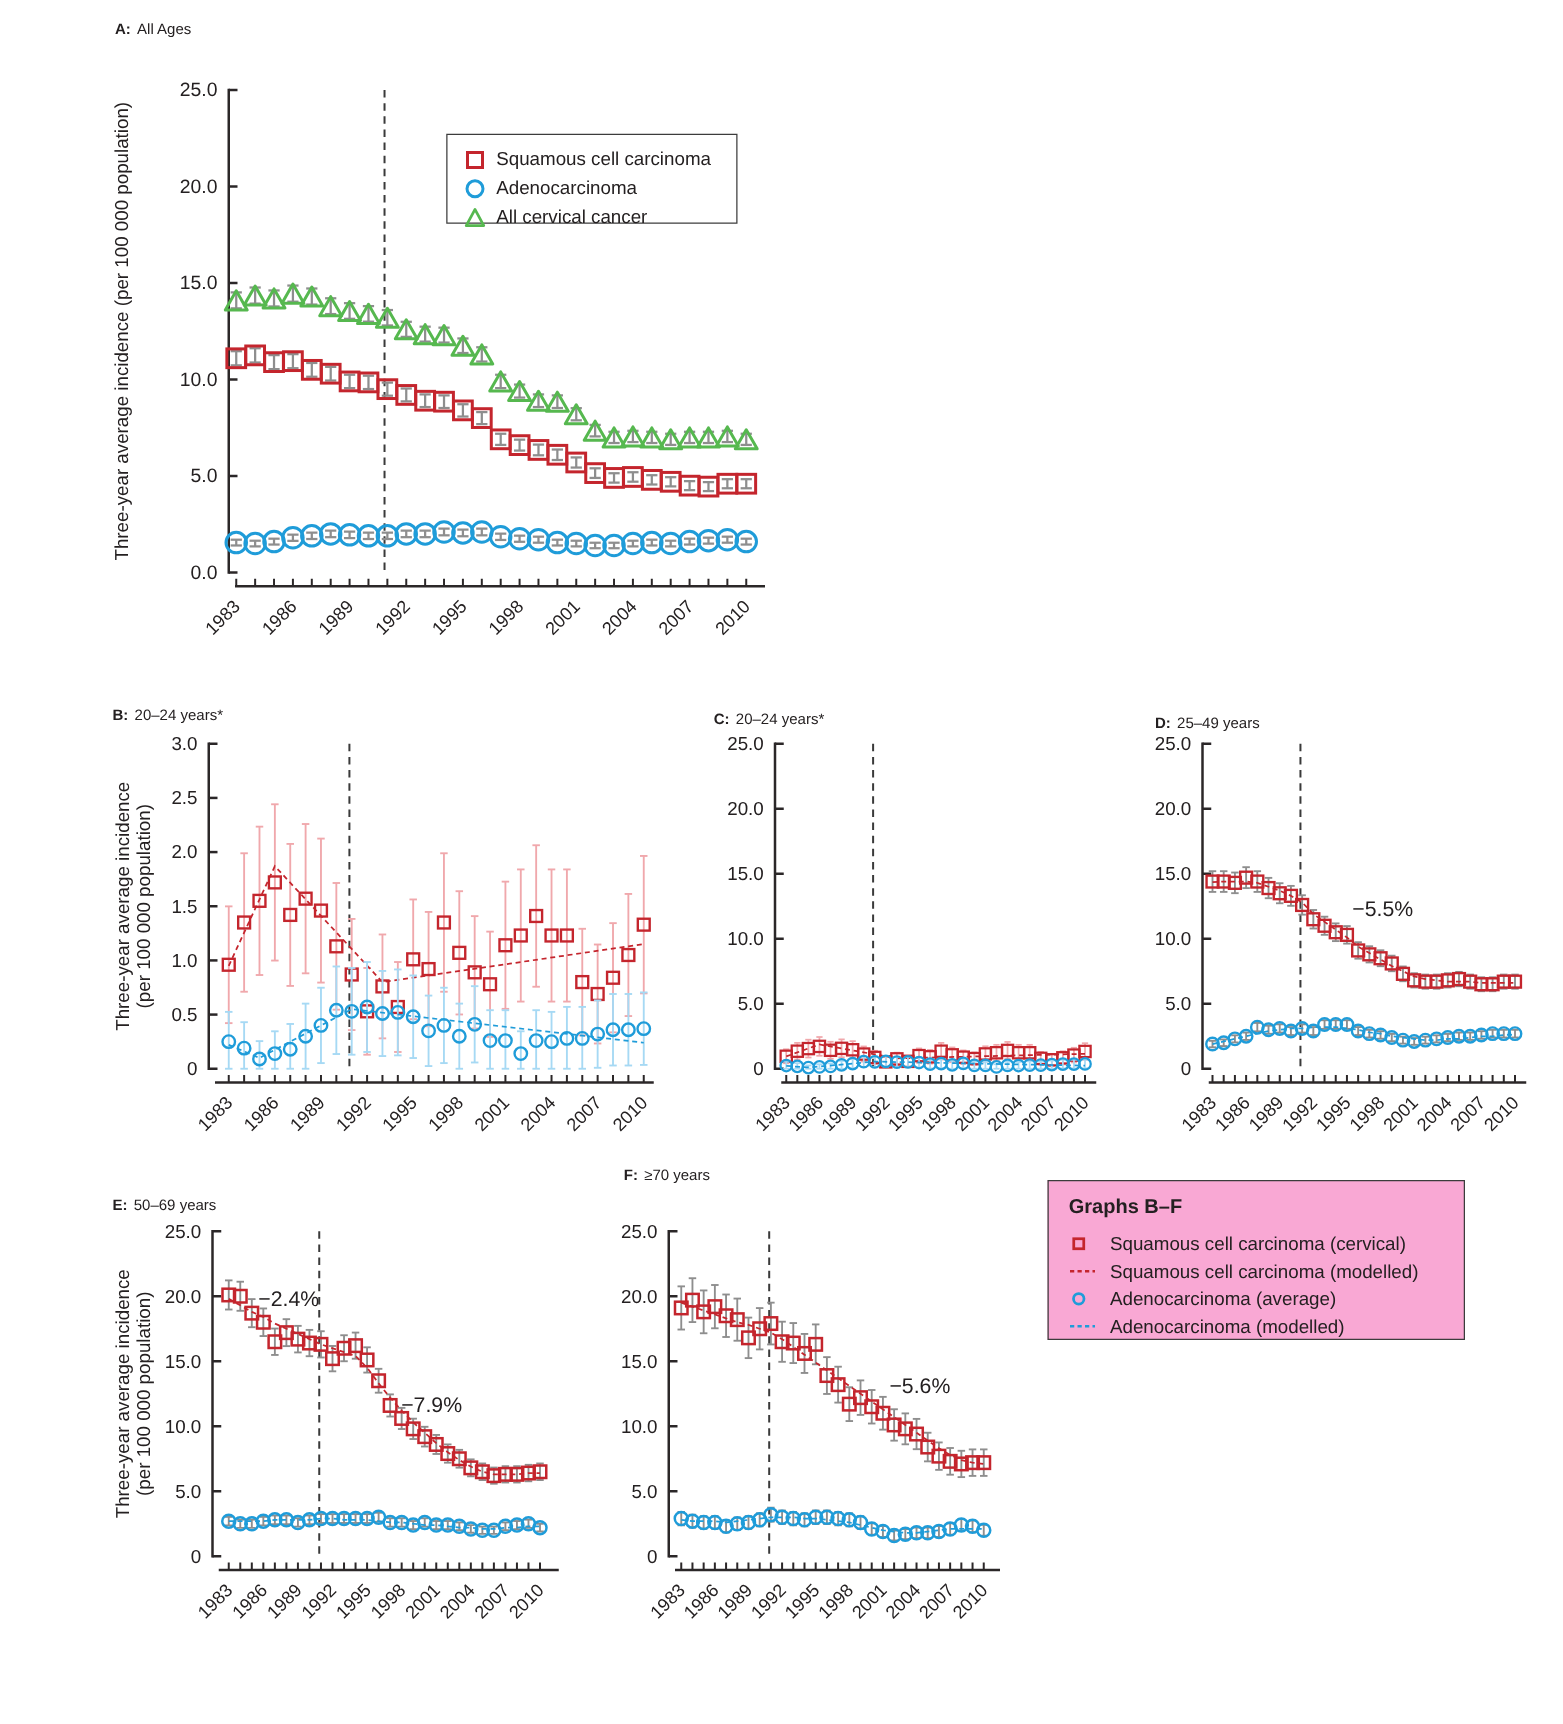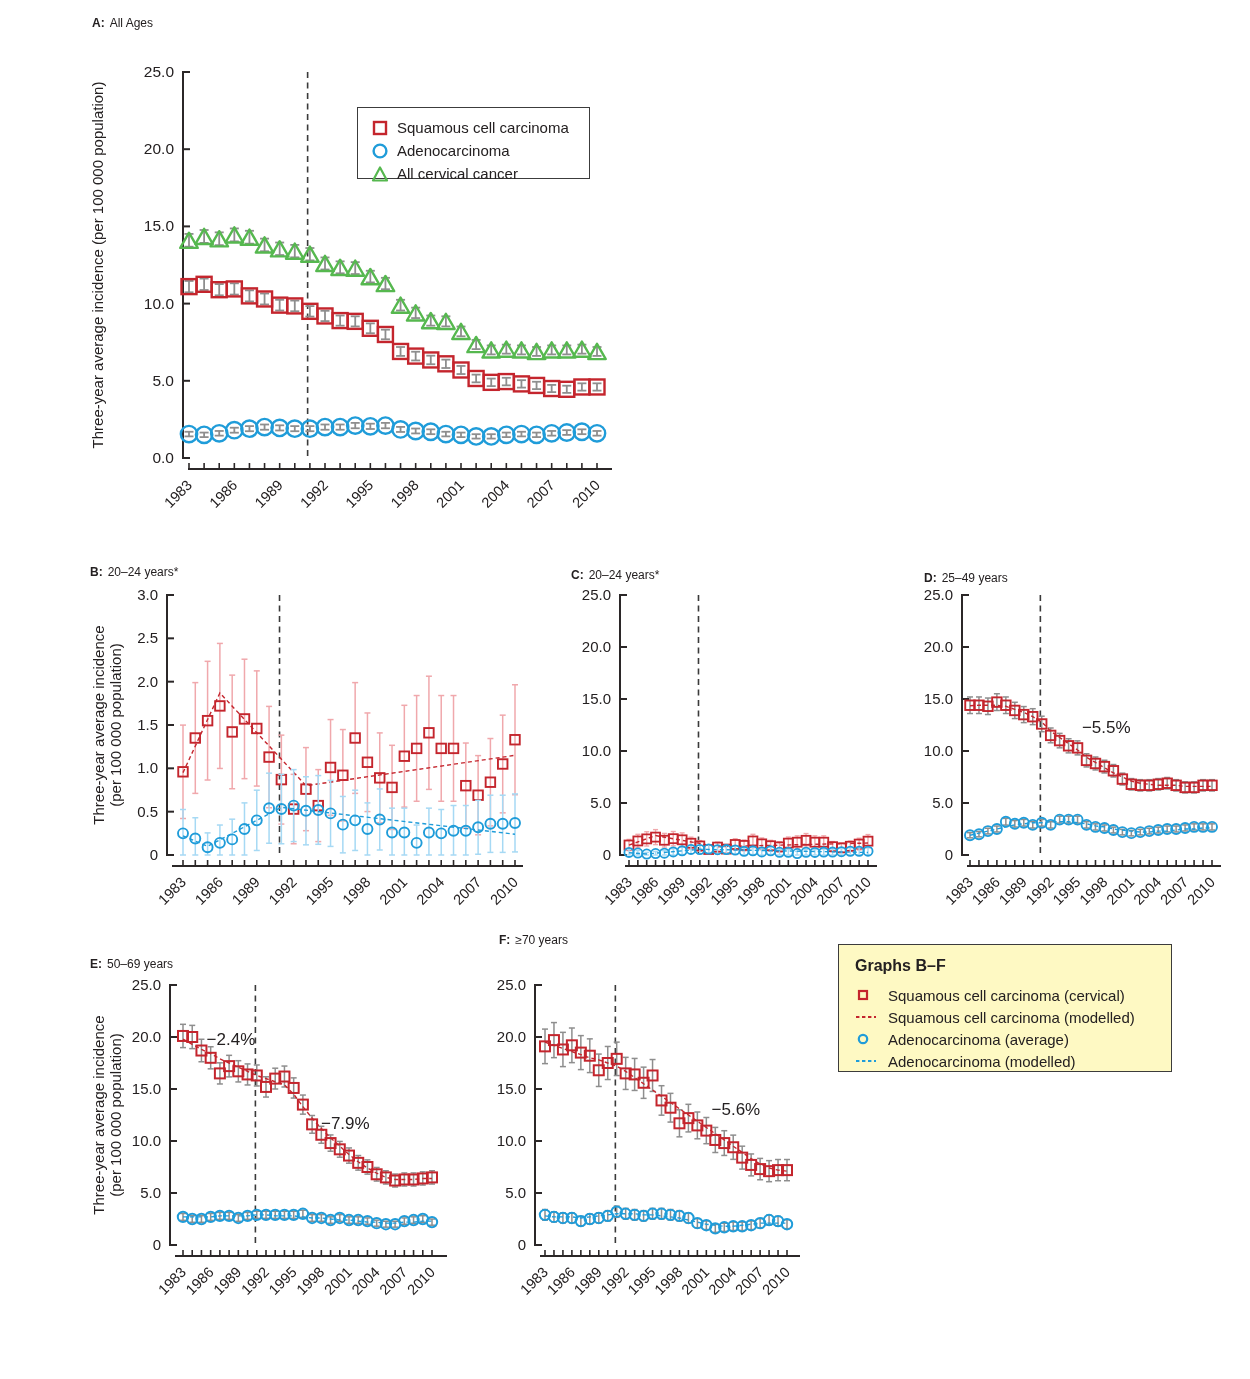--- a/index.html
+++ b/index.html
@@ -6,21 +6,21 @@
   #canvas{position:relative;width:1250px;height:1379px;background:#fff;overflow:hidden;
           font-family:"Liberation Sans",sans-serif;color:#242021;}
   svg{font-family:"Liberation Sans",sans-serif;}
   .ptitle{position:absolute;font-size:12px;color:#242021;white-space:nowrap;}
   .ptitle .pfx{font-weight:700;margin-right:5px;}
   .ylab{position:absolute;transform:rotate(-90deg);text-align:center;font-size:15px;color:#242021;}
   .ylab .ln{display:block;line-height:17px;white-space:nowrap;}
   .legendA{position:absolute;border:1.6px solid #3c3c3c;background:#fff;padding:8px 10px 6px 12px;box-sizing:border-box;}
   .legendA .row{display:flex;align-items:center;height:23px;font-size:15px;white-space:nowrap;}
   .legendA .mk{width:20px;height:18px;margin-right:7px;flex:0 0 auto;}
-  .legendBF{position:absolute;border:1.6px solid #3c3c3c;background:#fef9c3;padding:12px 10px 8px 16px;box-sizing:border-box;}
+  .legendBF{position:absolute;border:1.6px solid #3c3c3c;background:#f9a8d4;padding:12px 10px 8px 16px;box-sizing:border-box;}
   .legendBF .lg-title{font-weight:700;font-size:16px;margin-bottom:9px;}
   .legendBF .row{display:flex;align-items:center;height:22px;font-size:15px;white-space:nowrap;}
   .legendBF .mk{width:24px;height:16px;margin-right:9px;flex:0 0 auto;}
 </style>
 </head>
 <body>
 
 <div id="canvas">
 
   <svg id="plots" width="1250" height="1379" viewBox="0 0 1250 1379" style="position:absolute;left:0;top:0;">

